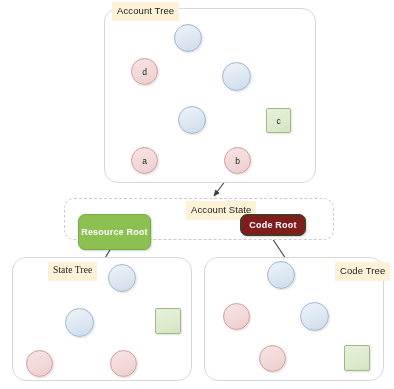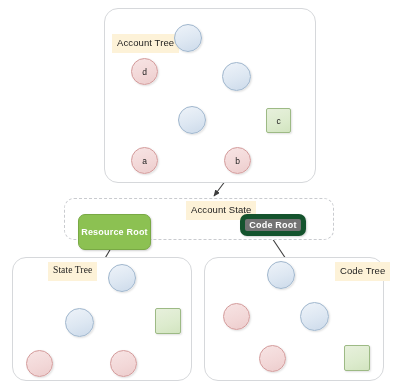--- a/index.html
+++ b/index.html
@@ -86,22 +86,22 @@
     font-weight: bold;
     letter-spacing: 0.2px;
     box-shadow: 1px 1px 2px rgba(0,0,0,0.18);
     white-space: nowrap;
   }
   .pill-green {
     background: #8cc152;
     border: 1px solid #79a945;
   }
   .pill-pink {
-    background: #737373;
-    border: 5px solid #14532d;
+    background: #7f1d1d;
+    border: 1px solid #14532d;
   }
 
   
   #edges {
     position: absolute;
     left: 0; top: 0;
     width: 394px;
     height: 389px;
     pointer-events: none;
   }
@@ -140,21 +140,21 @@
       <line x1="89" y1="336" x2="110" y2="352"></line>
 
       <line x1="272" y1="289" x2="249" y2="306"></line>
       <line x1="290" y1="289" x2="311" y2="306"></line>
       <line x1="305" y1="330" x2="284" y2="348"></line>
       <line x1="323" y1="330" x2="344" y2="347"></line>
     </g>
   </svg>
 
   <div class="panel" style="left:104px; top:8px; width:212px; height:175px;"></div>
-  <div class="tag" style="left:112px; top:34px;">Account Tree</div>
+  <div class="tag" style="left:112px; top:2px;">Account Tree</div>
 
   <div class="node circle n-blue" style="left:174px; top:24px; width:28px; height:28px;"></div>
 
   <div class="node circle n-red" style="left:131px; top:58px; width:27px; height:27px;">d</div>
 
   <div class="node circle n-blue" style="left:222px; top:62px; width:29px; height:29px;"></div>
 
   <div class="node circle n-blue" style="left:178px; top:106px; width:28px; height:28px;"></div>
 
   <div class="node square n-green" style="left:266px; top:108px; width:25px; height:25px;">c</div>

